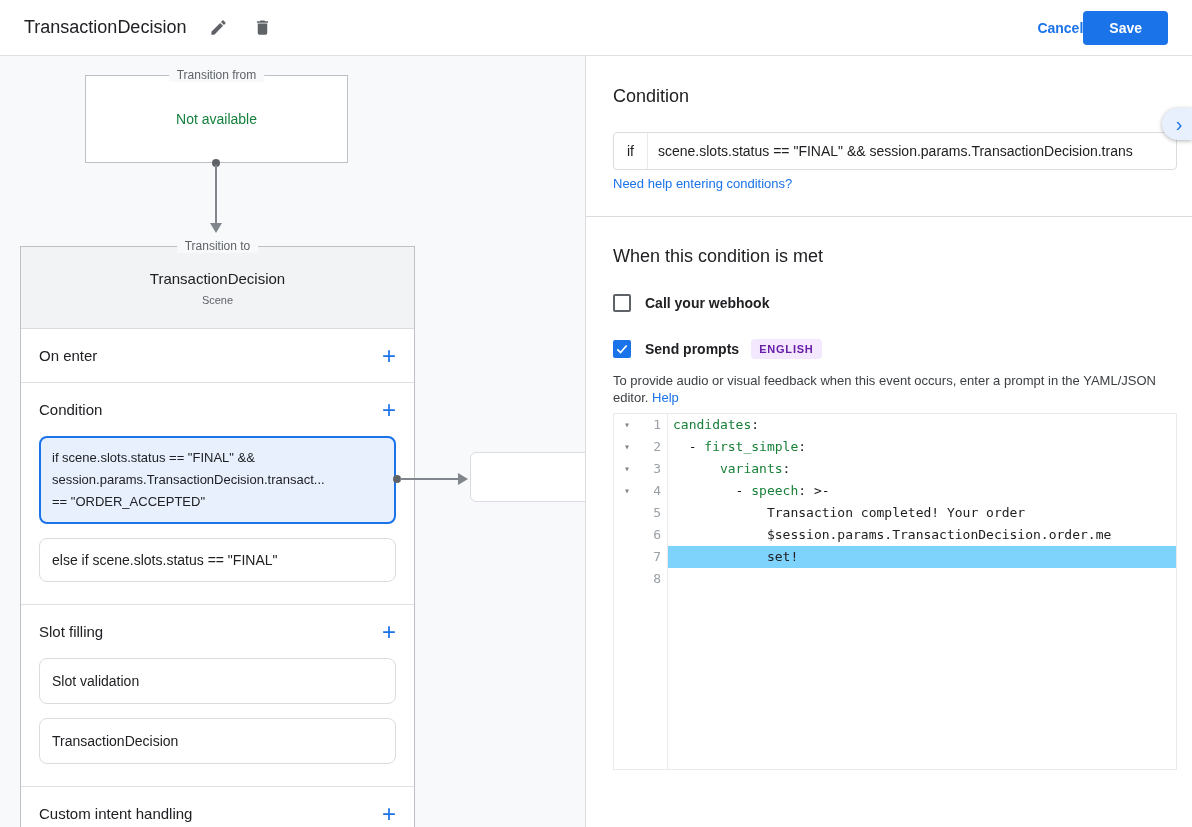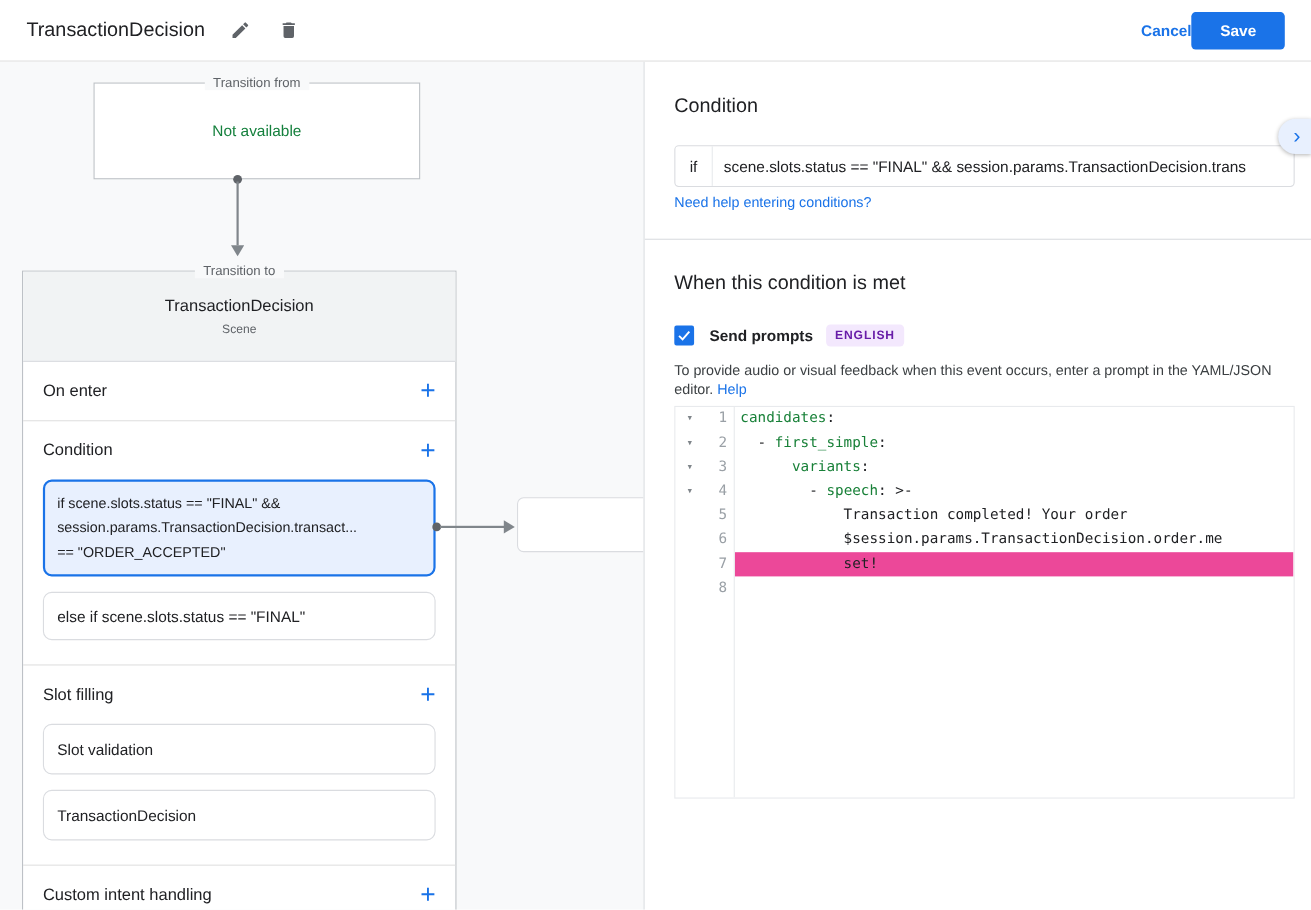--- a/index.html
+++ b/index.html
@@ -15,21 +15,21 @@
   .cancel-btn { background:none; border:none; color:#1a73e8; font-size:14px; font-weight:bold; font-family:"Liberation Sans", sans-serif; cursor:pointer; }
   .save-btn { background:#1a73e8; border:none; color:#fff; font-size:14px; font-weight:bold; font-family:"Liberation Sans", sans-serif; border-radius:4px; padding:9px 26px; cursor:pointer; }
 
   
   .main { display:flex; height:771px; }
   .graph { width:585px; flex-shrink:0; background:#f8f9fa; position:relative; overflow:hidden; }
   .panel { flex:1; background:#fff; border-left:1px solid #dadce0; position:relative; overflow:hidden; }
   .panel-inner { padding:0 15px 0 27px; position:relative; height:100%; }
 
   
-  .tfrom-box { position:absolute; left:85px; top:19px; width:297px; height:88px; background:#fff; border:1px solid #bdc1c6; }
+  .tfrom-box { position:absolute; left:85px; top:19px; width:263px; height:88px; background:#fff; border:1px solid #bdc1c6; }
   .box-legend { position:absolute; top:-8px; left:50%; transform:translateX(-50%); background:#f8f9fa; padding:0 8px; font-size:12px; color:#5f6368; white-space:nowrap; }
   .tfrom-value { height:100%; display:flex; align-items:center; justify-content:center; font-size:14px; color:#15803d; }
 
   .dot { position:absolute; width:8px; height:8px; border-radius:50%; background:#5f6368; }
   .vline { position:absolute; left:215px; top:109px; width:2px; height:58px; background:#80868b; }
   .arrow-down { position:absolute; left:210px; top:167px; width:0; height:0; border-left:6px solid transparent; border-right:6px solid transparent; border-top:10px solid #80868b; }
   .hline { position:absolute; left:400px; top:422px; width:59px; height:2px; background:#80868b; }
   .arrow-right { position:absolute; left:458px; top:417px; width:0; height:0; border-top:6px solid transparent; border-bottom:6px solid transparent; border-left:10px solid #80868b; }
   .target-box { position:absolute; left:470px; top:396px; width:135px; height:50px; background:#fff; border:1px solid #dadce0; border-radius:6px; }
 
@@ -76,21 +76,21 @@
   .tab { width:118px; height:33px; display:flex; align-items:center; justify-content:center; font-size:13px; font-weight:bold; letter-spacing:0.3px; color:#5f6368; cursor:pointer; }
   .tab.active { background:#e8f0fe; color:#1a73e8; }
 
   .editor { margin-top:7px; height:357px; border:1px solid #e8eaed; background:#fff; display:flex; font-family:"DejaVu Sans Mono", monospace; font-size:13px; line-height:22px; overflow:hidden; }
   .gutter-folds { width:26px; flex-shrink:0; }
   .fold-cell { height:22px; text-align:center; font-size:10px; color:#80868b; line-height:22px; cursor:pointer; }
   .gutter-nums { width:28px; flex-shrink:0; text-align:right; padding-right:6px; color:#9aa0a6; border-right:1px solid #e8eaed; }
   .num-cell { height:22px; }
   .code-area { flex:1; overflow:hidden; }
   .code-line { height:22px; white-space:pre; padding-left:5px; cursor:text; }
-  .code-line.highlight { background:#ec4899; }
+  .code-line.highlight { background:#7dd3fc; }
   .tok-key { color:#188038; }
   .tok-plain { color:#202124; }
 </style>
 </head>
 <body>
 
 <div class="topbar">
   <span class="topbar-title">TransactionDecision</span>
   <button class="icon-btn">
     <svg viewBox="0 0 24 24">
@@ -186,20 +186,24 @@
         <span class="if-label">if</span>
         <input class="if-input" type="text" value="scene.slots.status == &quot;FINAL&quot; &amp;&amp; session.params.TransactionDecision.trans" style="">
       </div>
 
       <a class="help-link">Need help entering conditions?</a>
 
       <hr class="panel-divider">
 
       <div class="when-title">When this condition is met</div>
 
+      <div class="check-row">
+        <span class="checkbox"></span>
+        <span class="check-label">Call your webhook</span>
+      </div>
 
       <div class="check-row">
         <span class="checkbox checked">
           <svg viewBox="0 0 24 24">
               <polyline points="4,12.5 9.5,18 20,6"></polyline>
             </svg>
         </span>
         <span class="check-label">Send prompts</span>
         <span class="lang-badge">ENGLISH</span>
       </div>

